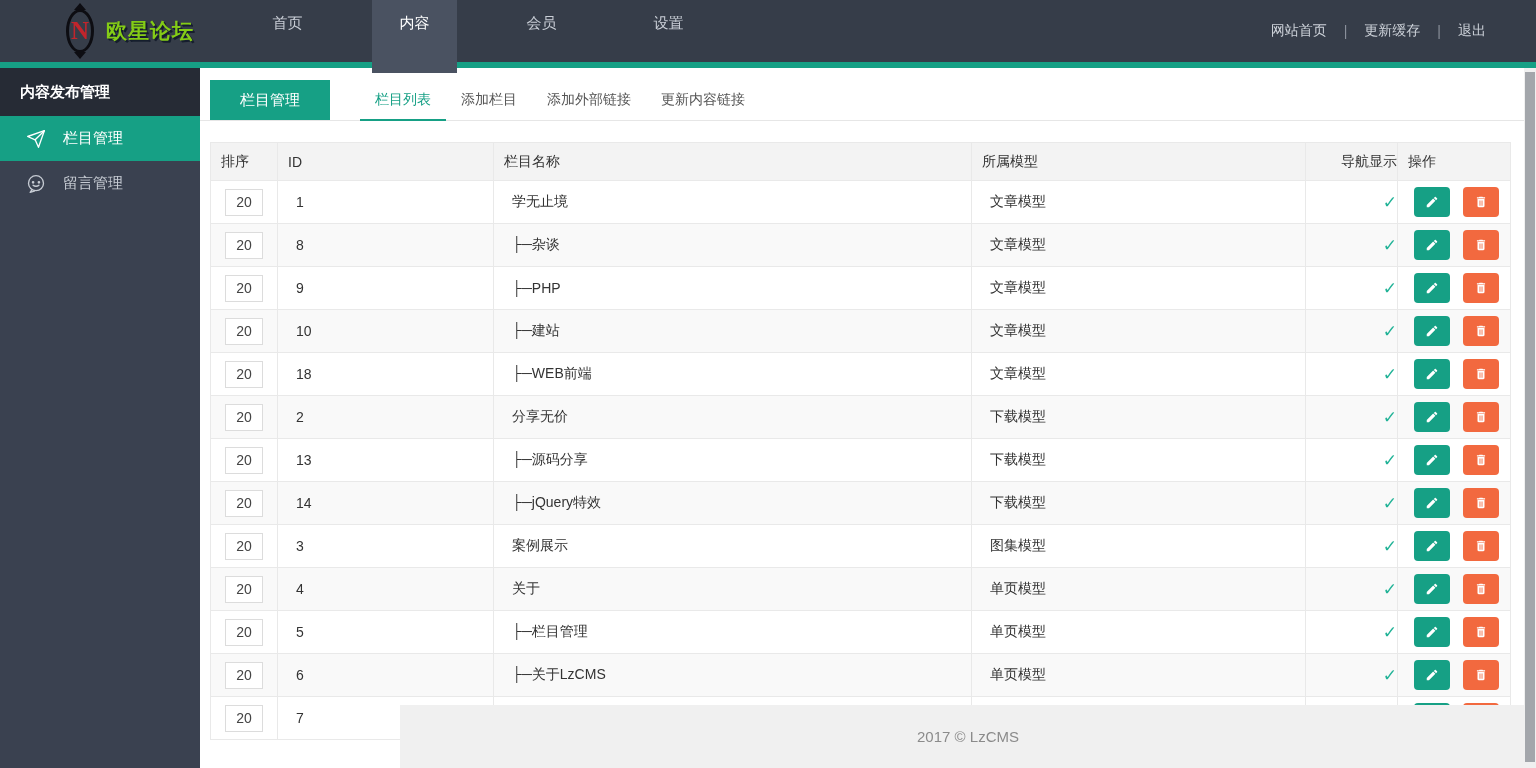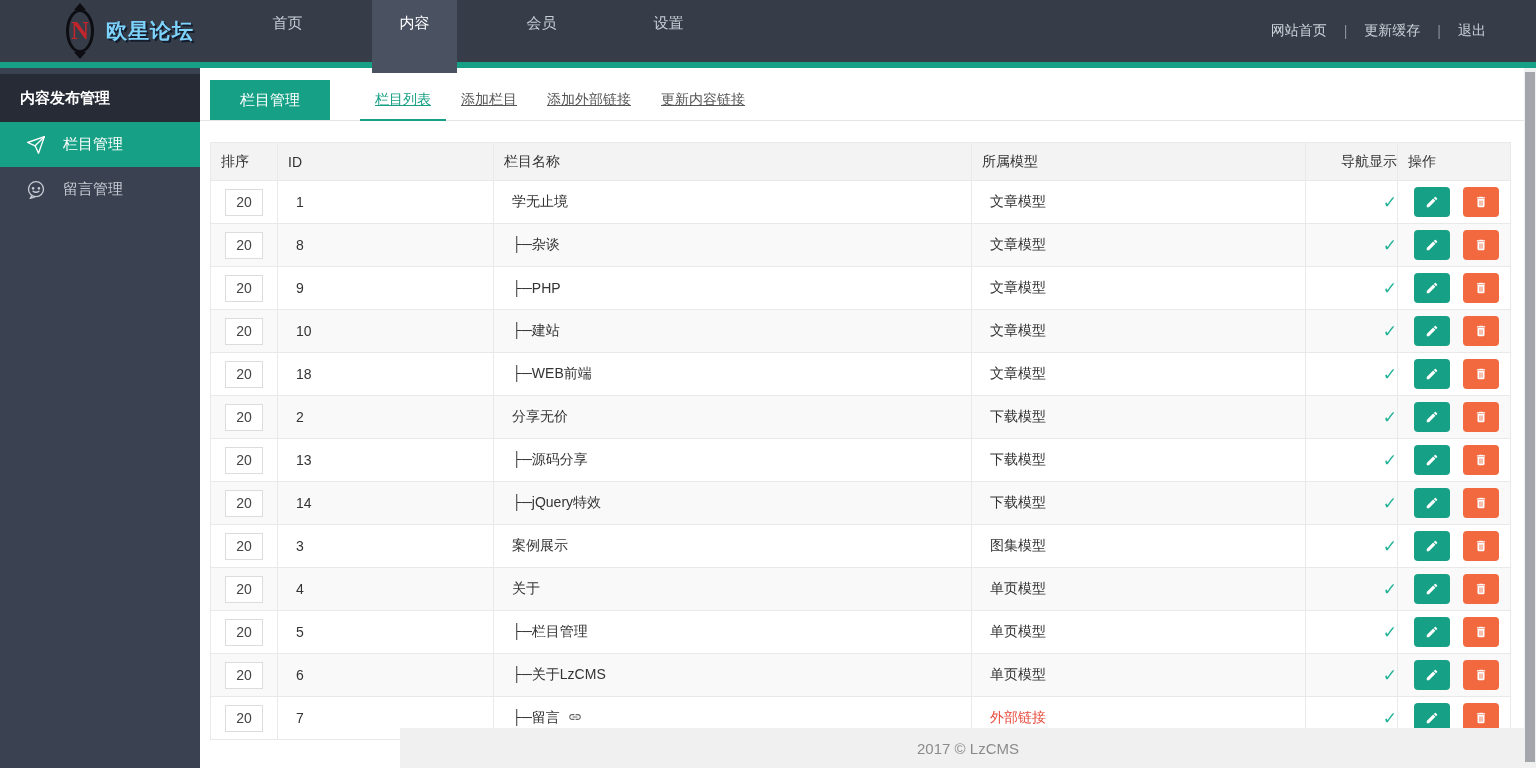--- a/index.html
+++ b/index.html
@@ -12,55 +12,55 @@
   .accent-bar { position:absolute; left:0; right:0; top:62px; height:6px; background:#16a085; z-index:1; }
   .logo { display:flex; align-items:center; margin-left:62px; gap:8px; }
   .logo-mark { position:relative; width:36px; height:56px; }
   .logo-oval { position:absolute; left:4px; top:6px; width:28px; height:44px;
     border:3px solid #0d0d12; border-radius:50%; display:flex; align-items:center; justify-content:center; }
   .logo-n { color:#c2252c; font-weight:bold; font-size:25px; font-family:"Liberation Serif",serif; }
   .logo-up { position:absolute; top:0; left:50%; transform:translateX(-50%); width:0; height:0;
     border-left:6px solid transparent; border-right:6px solid transparent; border-bottom:7px solid #0d0d12; }
   .logo-down { position:absolute; bottom:0; left:50%; transform:translateX(-50%); width:0; height:0;
     border-left:6px solid transparent; border-right:6px solid transparent; border-top:7px solid #0d0d12; }
-  .logo-text { color:#7dd3fc; font-weight:bold; font-size:21px; letter-spacing:1px;
+  .logo-text { color:#84cc16; font-weight:bold; font-size:21px; letter-spacing:1px;
     text-shadow:1px 1px 0 #161e2e, 2px 2px 0 #161e2e; }
   .nav-items { display:flex; margin-left:30px; height:62px; }
   .nav-item { width:127px; height:46px; display:flex; align-items:center; justify-content:center;
     color:#c9ced6; font-size:15px; cursor:pointer; position:relative; }
   .nav-item.active { color:#fff; z-index:5; }
   .nav-item.active::before { content:""; position:absolute; left:21px; right:21px; top:0; height:73px;
     background:#4a5261; z-index:-1; }
   .nav-right { margin-left:auto; margin-right:50px; display:flex; align-items:center; gap:17px;
     color:#ced3da; font-size:14px; }
   .nav-right .pipe { color:#8a909b; }
   .nav-link { cursor:pointer; }
 
   
   .layout { display:flex; height:700px; position:relative; }
 
   
   .sidebar { width:200px; flex-shrink:0; background:#3a4150; }
   .sb-header { height:48px; display:flex; align-items:center; padding-left:20px;
-    background:#262b35; color:#fff; font-size:15px; font-weight:bold;margin-top:6px; }
+    background:#262b35; color:#fff; font-size:15px; font-weight:bold; }
   .sb-item { height:45px; display:flex; align-items:center; padding-left:26px; gap:17px;
     color:#c6cbd3; font-size:15px; cursor:pointer; }
   .sb-item.active { background:#16a085; color:#fff; }
   .sb-item svg { width:20px; height:20px; stroke:currentColor; fill:none;
     stroke-width:1.6; stroke-linecap:round; stroke-linejoin:round; flex-shrink:0; }
 
   
   .main { flex:1; position:relative; background:#fff; overflow:hidden; }
   .tabbar { position:relative; height:53px; border-bottom:1px solid #e6e6e6; }
   .panel-btn { position:absolute; left:10px; top:12px; width:120px; height:40px; background:#16a085;
     color:#fff; font-size:15px; display:flex; align-items:center; justify-content:center;
     border:none; cursor:pointer; font-family:inherit; }
   .tabs { position:absolute; left:160px; top:12px; height:41px; display:flex; }
   .tab { padding:0 15px; display:flex; align-items:center; font-size:14px; color:#555;
-    cursor:pointer; border-bottom:2px solid transparent;text-decoration:underline; }
+    cursor:pointer; border-bottom:2px solid transparent; }
   .tab.active { color:#16a085; border-bottom-color:#16a085; }
 
   .table-wrap { margin:21px 26px 0 10px; }
   table { width:100%; border-collapse:collapse; table-layout:fixed; font-size:14px; color:#333; }
   th, td { border:1px solid #e9e9e9; text-align:left; font-weight:normal;
     overflow:hidden; white-space:nowrap; }
   th { height:38px; background:#f3f3f3; padding-left:10px; }
   td { height:43px; padding-left:18px; }
   tbody tr:nth-child(even) { background:#f9f9f9; }
   th.c-center, td.c-center { text-align:right; padding-left:0; }
@@ -71,21 +71,21 @@
   td.c-ops { padding-left:16px; }
   .btn { display:inline-flex; align-items:center; justify-content:center; width:36px; height:30px;
     border-radius:4px; border:none; cursor:pointer; vertical-align:middle; }
   .btn svg { width:14px; height:14px; fill:#fff; }
   .btn-edit { background:#16a085; margin-right:13px; }
   .btn-del { background:#f2693f; }
   td .red { color:#e74c3c; }
   .link-glyph { width:14px; height:14px; fill:#666; margin-left:8px; vertical-align:-2px; }
 
   
-  .footer { position:absolute; left:200px; right:0; bottom:0; height:40px; background:#f0f0f0;
+  .footer { position:absolute; left:200px; right:0; bottom:0; height:63px; background:#f0f0f0;
     display:flex; align-items:center; justify-content:center; color:#8b8b8b; font-size:15px; z-index:10; }
 
   
   .scrollbar { position:absolute; right:0; top:68px; width:12px; height:700px; background:#f0f0f0; z-index:40; }
   .scroll-thumb { position:absolute; left:1px; top:4px; width:10px; height:690px; background:#a3a6ab; }
 </style>
 </head>
 <body>
 
 <div class="navbar">

